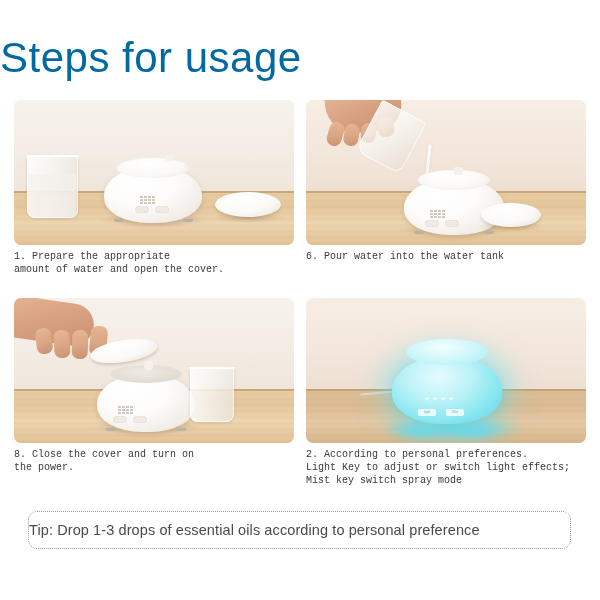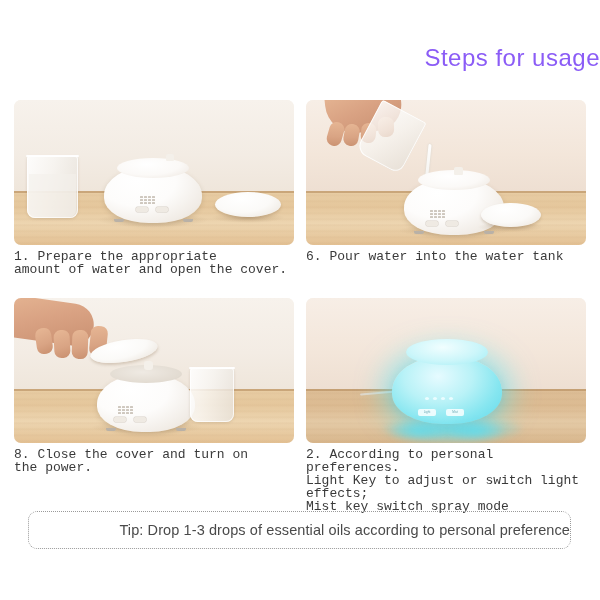--- a/index.html
+++ b/index.html
@@ -15,26 +15,26 @@
     overflow: hidden;
     font-family: "Liberation Sans", sans-serif;
   }
 
   
   .page-title {
     position: absolute;
     left: 0;
     top: 38px;
     width: 600px;
-    text-align: right;
+    text-align: left;
     font-family: "Liberation Sans", sans-serif;
-    font-size: 24px;
+    font-size: 42px;
     font-weight: 300;
     letter-spacing: 0.5px;
-    color: #8b5cf6;
+    color: #0369a1;
     line-height: 40px;
   }
 
   
   .steps-grid {
     position: absolute;
     left: 14px;
     top: 100px;
     width: 572px;
     display: grid;
@@ -225,39 +225,39 @@
     overflow: hidden;
   }
 
   
   .caption {
     position: absolute;
     left: 0;
     top: 150px;
     width: 280px;
     font-family: "Liberation Mono", monospace;
-    font-size: 13px;
+    font-size: 10px;
     line-height: 13px;
     color: #3a3a3a;
     white-space: pre-line;
     letter-spacing: 0px;
   }
 
   
   .tip-box {
     position: absolute;
     left: 28px;
     top: 511px;
     width: 541px;
     height: 36px;
     border: 1px dotted #9a9a9a;
     border-radius: 9px;
     display: flex;
     align-items: center;
-    justify-content: flex-end;
+    justify-content: flex-start;
   }
   .tip-text {
     font-family: "Liberation Sans", sans-serif;
     font-size: 14.5px;
     font-weight: 400;
     color: #4a4a4a;
     letter-spacing: 0.1px;
   }
 </style>
 </head>

